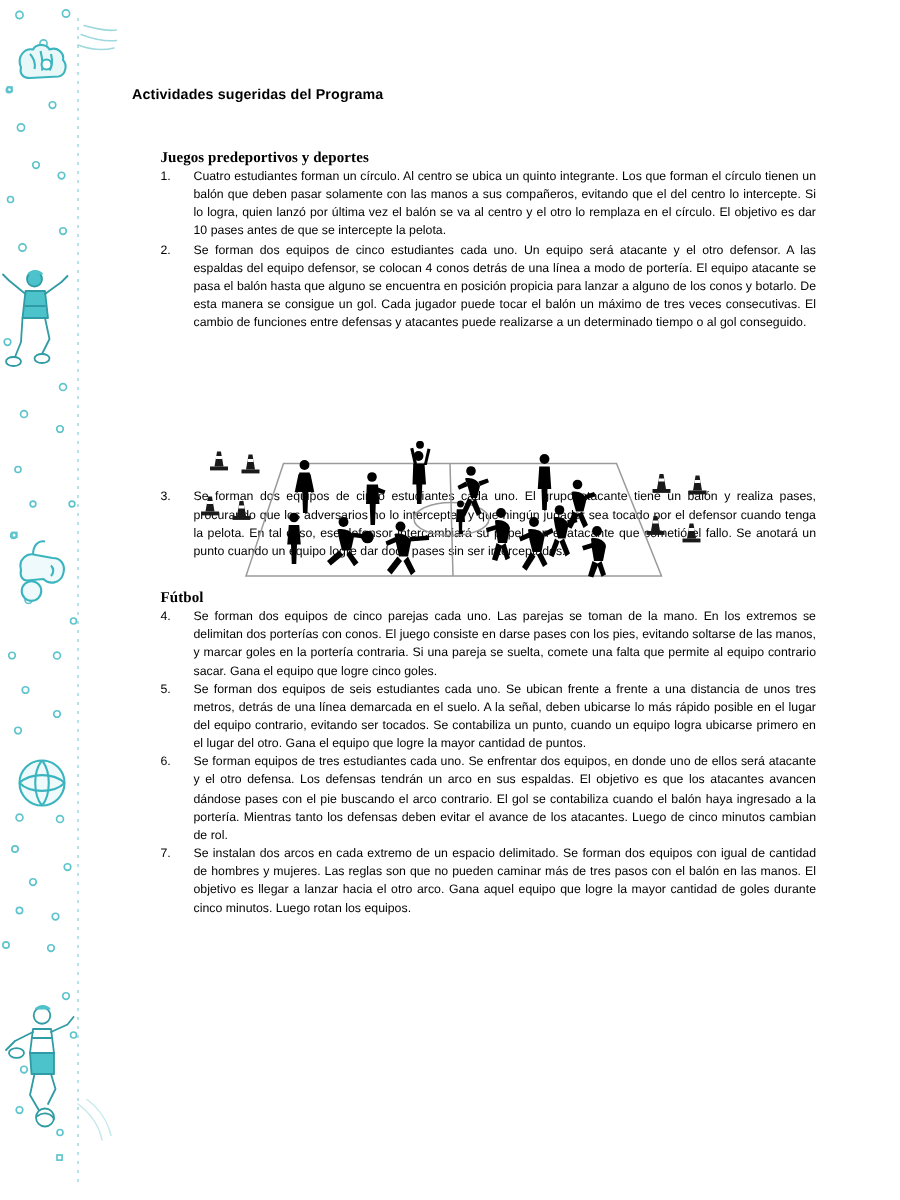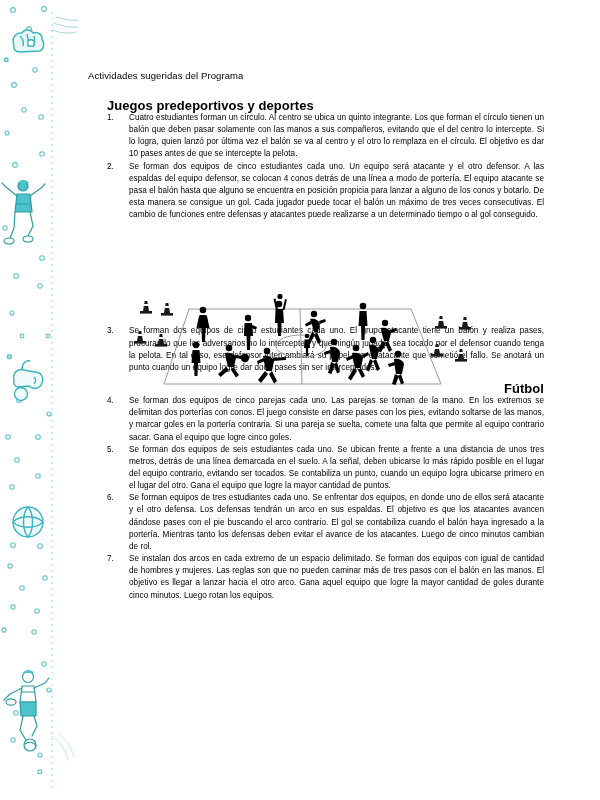--- a/index.html
+++ b/index.html
@@ -33,42 +33,43 @@
     position: absolute;
     left: 78px;
     top: 0;
     width: 522px;
     height: 800px;
   }
 
   .doc-title {
     position: absolute;
     left: 10px;
-    top: 70px;
+    top: 58px;
     font-size: 9.5px;
-    font-weight: normal;
+    font-weight: bold;
     letter-spacing: 0.1px;
     white-space: nowrap;
   }
 
   .body-block {
     position: absolute;
     left: 29px;
     top: 100px;
     width: 437px;
   }
 
   .sub-head {
-    font-size: 13px;
+    font-size: 10px;
     font-weight: bold;
     line-height: 12px;
     margin: 0;
     letter-spacing: 0.05px;
-  }
-  .sub-head.gap-top { margin-top: 9px; text-align: right; }
+    font-family: Liberation Serif, serif;
+  }
+  .sub-head.gap-top { margin-top: 19px; }
 
   ol.items {
     list-style: none;
     margin: 0;
     padding: 0;
   }
   ol.items li {
     position: relative;
     padding-left: 22px;
     font-size: 8.2px;

